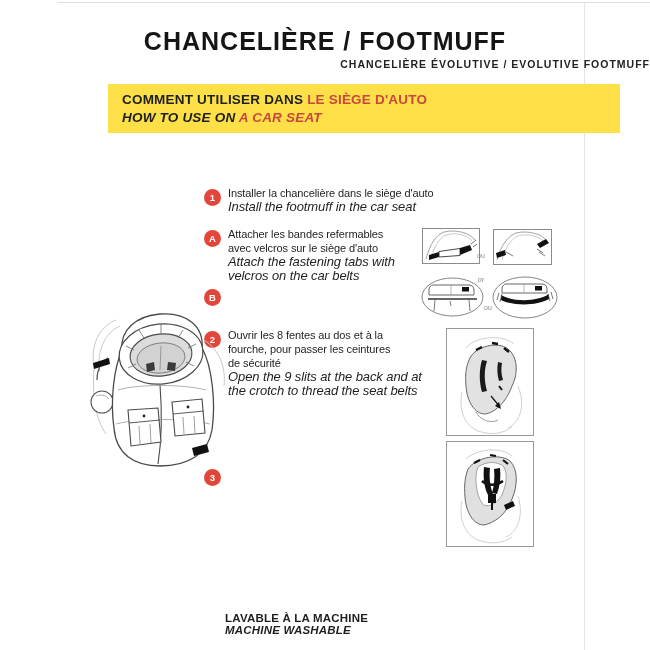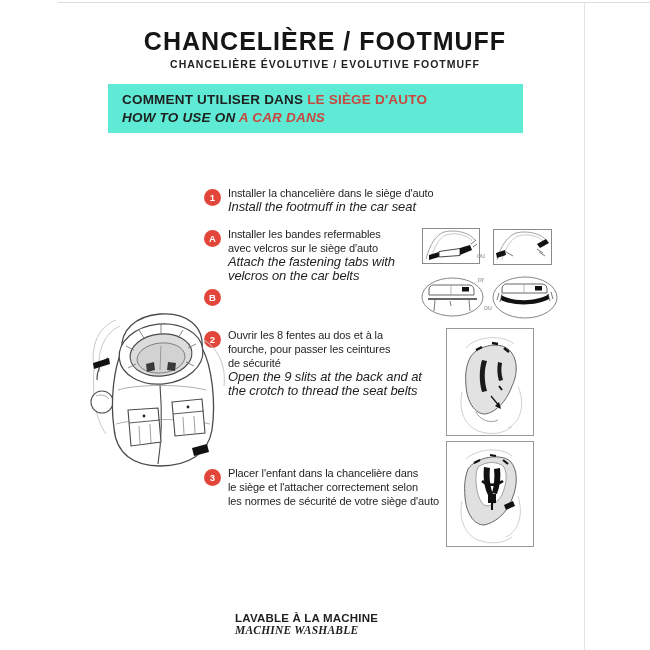--- a/index.html
+++ b/index.html
@@ -8,79 +8,79 @@
     font-family:"Liberation Sans",sans-serif;color:#1f1f1f;
   }
   .hairline-top{position:absolute;left:58px;top:2px;width:592px;height:1px;background:#dcdcdc;}
   .hairline-right{position:absolute;left:584px;top:2px;width:1px;height:648px;background:#e4e4e4;}
 
   .title{
     position:absolute;left:0;top:27px;width:650px;text-align:center;
     font-size:25px;font-weight:700;letter-spacing:1px;color:#151515;white-space:pre;
   }
   .subtitle{
-    position:absolute;left:0;top:58px;width:650px;text-align:center;
+    position:absolute;left:0;top:58px;width:650px;text-align:right;
     font-size:10.5px;font-weight:700;letter-spacing:1px;color:#222;white-space:pre;
   }
 
   .banner{
-    position:absolute;left:108px;top:84px;width:415px;height:49px;background:#5eead4;
+    position:absolute;left:108px;top:84px;width:512px;height:49px;background:#fde047;
   }
   .banner-line{position:absolute;left:14px;font-size:13.5px;font-weight:700;letter-spacing:.2px;white-space:pre;}
   .banner-fr{top:8px;}
   .banner-en{top:26px;font-style:italic;}
   .banner-red{color:#c8473e;}
 
   .step{position:absolute;left:204px;}
   .badge{
     position:absolute;left:0;top:3px;width:17px;height:17px;border-radius:50%;
     background:#e2463a;color:#fff;font-size:9.5px;font-weight:700;
     text-align:center;line-height:17px;
   }
   .step-text{margin-left:24px;width:320px;}
   .fr{font-size:11px;line-height:14px;white-space:pre;letter-spacing:-0.1px;}
   .en{font-size:13px;line-height:14px;white-space:pre;font-style:italic;letter-spacing:-0.1px;}
 
   .ou-label{position:absolute;font-size:7px;line-height:8px;color:#8a8a8a;text-align:center;white-space:pre;}
   .ou-label .or{font-style:italic;}
 
-  .footer{position:absolute;left:235px;top:612px;}
+  .footer{position:absolute;left:225px;top:612px;}
   .footer-fr{font-size:11.5px;font-weight:700;letter-spacing:.2px;white-space:pre;}
-  .footer-en{font-size:11.5px;font-weight:700;font-style:italic;letter-spacing:.2px;white-space:pre;font-family:Liberation Serif, serif;}
+  .footer-en{font-size:11.5px;font-weight:700;font-style:italic;letter-spacing:.2px;white-space:pre;}
 
   .illus{position:absolute;}
   svg{display:block;}
 </style>
 </head>
 <body>
 
 <div id="page">
   <div class="hairline-top"></div>
   <div class="hairline-right"></div>
 
   <div class="title">CHANCELIÈRE / FOOTMUFF</div>
   <div class="subtitle">CHANCELIÈRE ÉVOLUTIVE / EVOLUTIVE FOOTMUFF</div>
 
   <div class="banner">
     <div class="banner-line banner-fr"><span>COMMENT UTILISER DANS </span><span class="banner-red">LE SIÈGE D'AUTO</span></div>
-    <div class="banner-line banner-en"><span>HOW TO USE ON </span><span class="banner-red">A CAR DANS</span></div>
+    <div class="banner-line banner-en"><span>HOW TO USE ON </span><span class="banner-red">A CAR SEAT</span></div>
   </div>
 
   <div class="step" style="top:186px">
     <div class="badge">1</div>
     <div class="step-text">
       <div class="fr">Installer la chancelière dans le siège d'auto</div>
       <div class="en">Install the footmuff in the car seat</div>
     </div>
   </div>
 
   <div class="step" style="top:227px">
     <div class="badge">A</div>
     <div class="step-text">
-      <div class="fr">Installer les bandes refermables
+      <div class="fr">Attacher les bandes refermables
 avec velcros sur le siège d'auto</div>
       <div class="en">Attach the fastening tabs with
 velcros on the car belts</div>
     </div>
   </div>
 
   <div class="step" style="top:286px">
     <div class="badge">B</div>
     <div class="step-text">
     </div>
@@ -93,23 +93,20 @@
 fourche, pour passer les ceintures
 de sécurité</div>
       <div class="en">Open the 9 slits at the back and at
 the crotch to thread the seat belts</div>
     </div>
   </div>
 
   <div class="step" style="top:466px">
     <div class="badge">3</div>
     <div class="step-text">
-      <div class="fr">Placer l'enfant dans la chancelière dans
-le siège et l'attacher correctement selon
-les normes de sécurité de votre siège d'auto</div>
     </div>
   </div>
 
   <div class="illus" style="left:84px;top:306px">
     <svg width="152" height="164" viewBox="0 0 152 164">
       <g fill="none" stroke="#c9c9c9" stroke-width="1">
         <path d="M10,62 C6,38 16,20 32,14"></path>
         <path d="M16,66 C12,44 22,26 36,20"></path>
         <path d="M10,62 C8,92 12,114 22,128"></path>
         <path d="M120,34 C136,44 142,62 140,80"></path>

